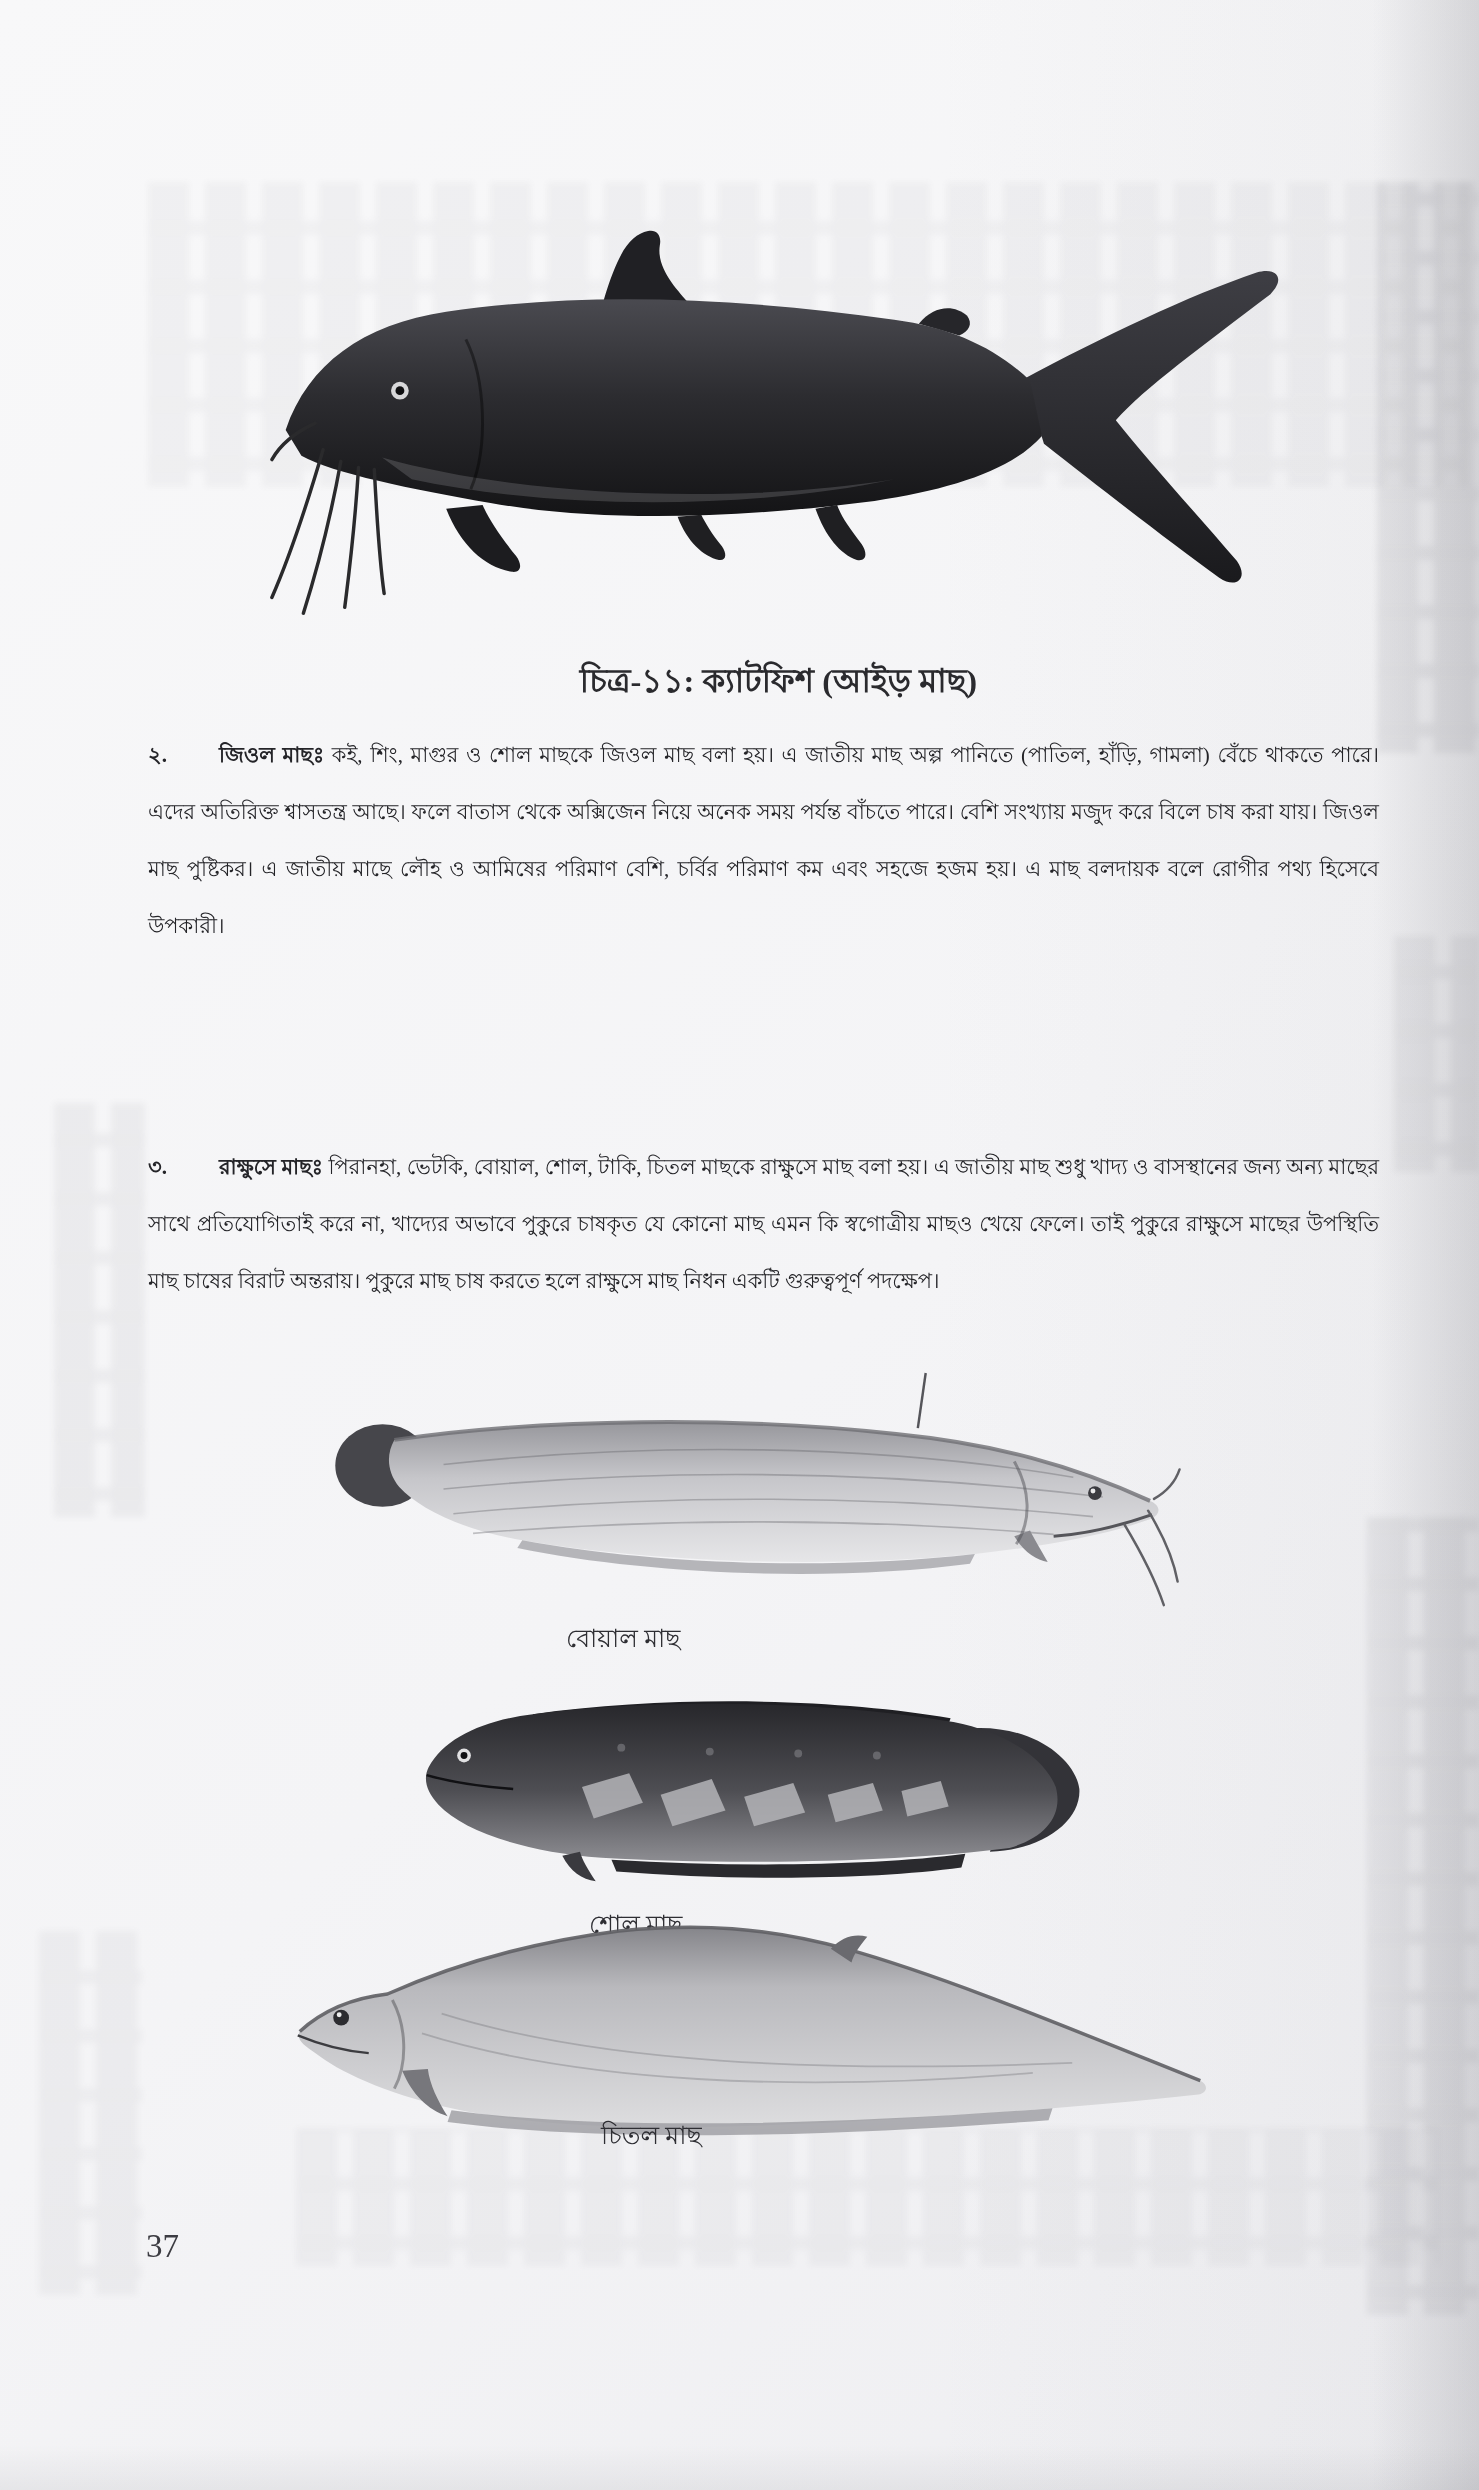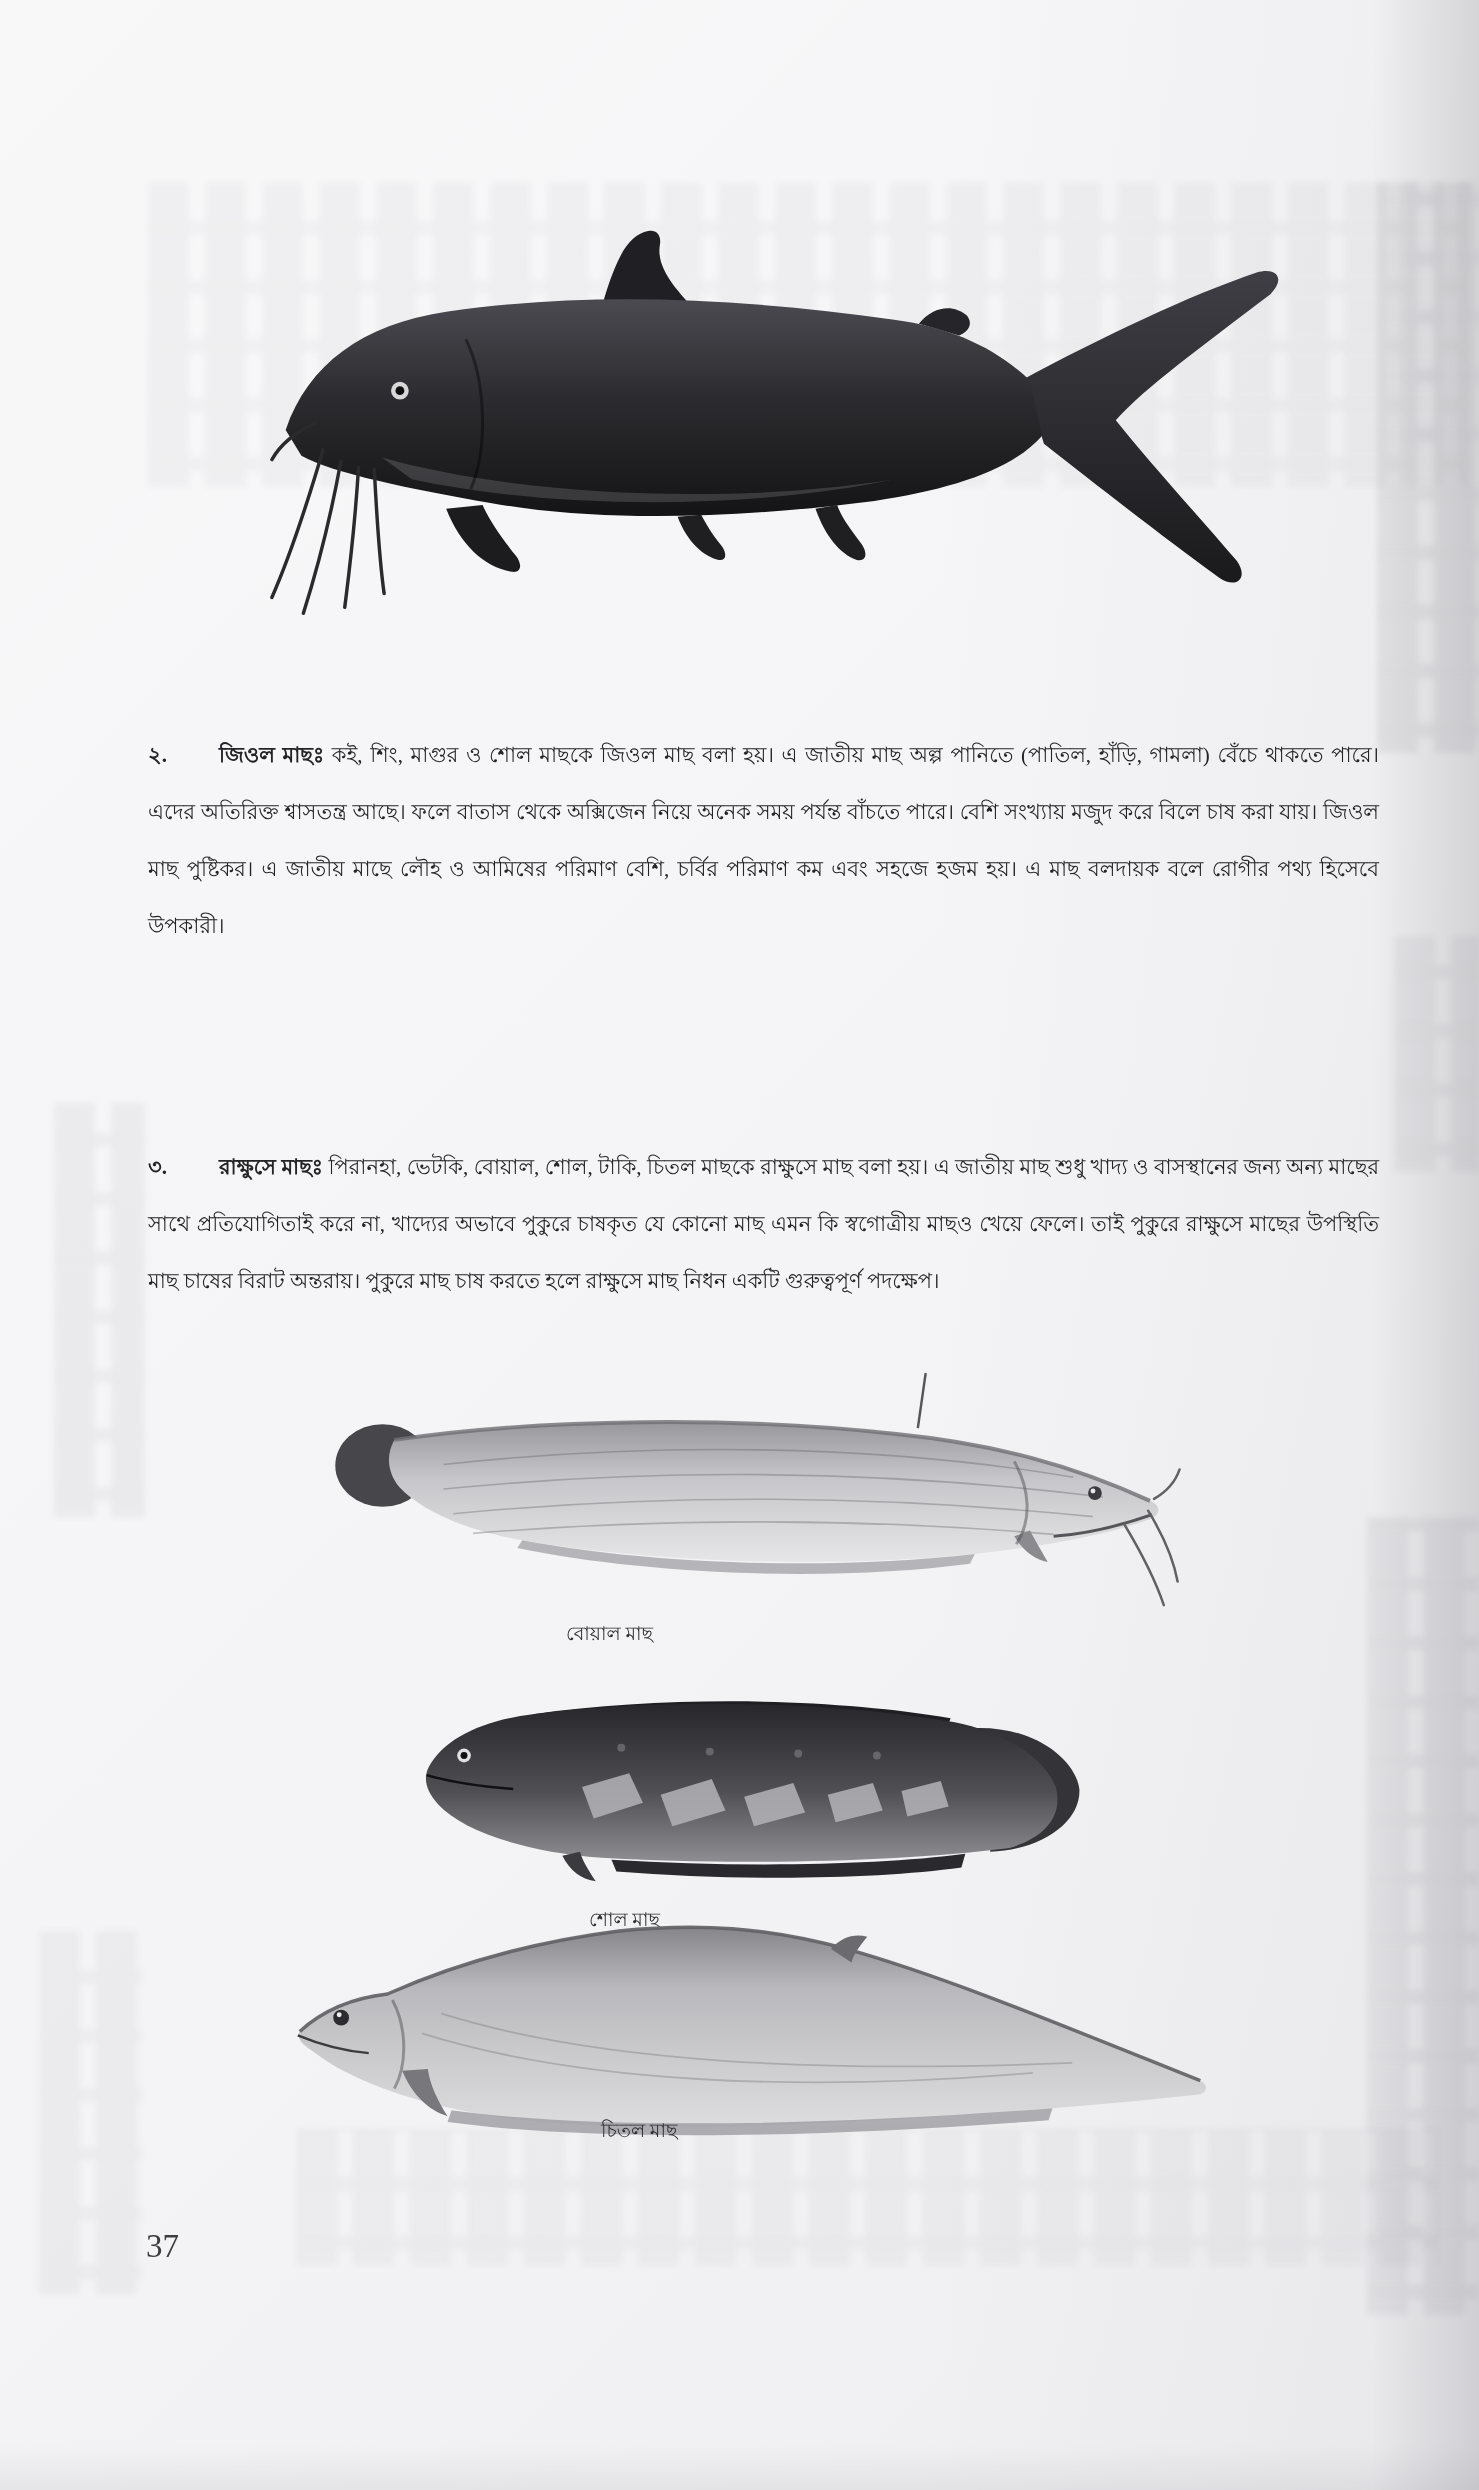--- a/index.html
+++ b/index.html
@@ -28,21 +28,21 @@
     font-size:31.5px;font-weight:500;color:#38383d;letter-spacing:1px;}
   .caption{position:absolute;font-size:32.5px;font-weight:600;color:#2a2a2e;text-align:center;}
   .caption-1{left:148px;right:71px;top:656px;}
   .caption-2{left:148px;right:110px;top:2183px;}
   .para{position:absolute;left:148px;width:1231px;
     font-size:21px;line-height:57px;text-align:justify;color:#242428;}
   .para-2{top:727px;}
   .para-3{top:1139px;}
   .pnum{display:inline-block;width:71px;font-weight:bold;}
   .phead{font-weight:bold;}
-  .fish-label{position:absolute;font-size:19px;color:#2e2e33;}
+  .fish-label{position:absolute;font-size:25px;color:#2e2e33;}
   .label-boal{left:566px;top:1619px;}
   .label-shol{left:589px;top:1905px;}
   .label-chitol{left:557px;top:2116px;margin-left:44px;}
   .page-number{position:absolute;left:146px;top:2228px;font-size:33px;color:#3c3c42;}
   .fig{position:absolute;}
   .fig-catfish{left:264px;top:221px;}
   .fig-boal{left:325px;top:1371px;}
   .fig-shol{left:414px;top:1669px;}
   .fig-chitol{left:284px;top:1915px;}
 </style>
@@ -100,20 +100,21 @@
         <path d="M96 250 C92 315,86 360,82 392"></path>
         <path d="M112 252 C115 310,118 350,122 378"></path>
         <path d="M52 205 C30 215,16 228,8 242"></path>
       </g>
 
       <circle cx="138" cy="172" r="9" fill="#d8d8da"></circle>
       <circle cx="138" cy="172" r="4.5" fill="#0f0f11"></circle>
     </svg>
   </div>
 
+  <div class="caption caption-1">চিত্র-১১: ক্যাটফিশ (আইড় মাছ)</div>
 
   <div class="para para-2">
     <span class="pnum">২.</span><span class="phead">জিওল মাছঃ</span>
     <span class="pbody">কই, শিং, মাগুর ও শোল মাছকে জিওল মাছ বলা হয়। এ জাতীয় মাছ অল্প পানিতে (পাতিল, হাঁড়ি, গামলা) বেঁচে থাকতে পারে। এদের অতিরিক্ত শ্বাসতন্ত্র আছে। ফলে বাতাস থেকে অক্সিজেন নিয়ে অনেক সময় পর্যন্ত বাঁচতে পারে। বেশি সংখ্যায় মজুদ করে বিলে চাষ করা যায়। জিওল মাছ পুষ্টিকর। এ জাতীয় মাছে লৌহ ও আমিষের পরিমাণ বেশি, চর্বির পরিমাণ কম এবং সহজে হজম হয়। এ মাছ বলদায়ক বলে রোগীর পথ্য হিসেবে উপকারী।</span>
   </div>
 
   <div class="para para-3">
     <span class="pnum">৩.</span><span class="phead">রাক্ষুসে মাছঃ</span>
     <span class="pbody">পিরানহা, ভেটকি, বোয়াল, শোল, টাকি, চিতল মাছকে রাক্ষুসে মাছ বলা হয়। এ জাতীয় মাছ শুধু খাদ্য ও বাসস্থানের জন্য অন্য মাছের সাথে প্রতিযোগিতাই করে না, খাদ্যের অভাবে পুকুরে চাষকৃত যে কোনো মাছ এমন কি স্বগোত্রীয় মাছও খেয়ে ফেলে। তাই পুকুরে রাক্ষুসে মাছের উপস্থিতি মাছ চাষের বিরাট অন্তরায়। পুকুরে মাছ চাষ করতে হলে রাক্ষুসে মাছ নিধন একটি গুরুত্বপূর্ণ পদক্ষেপ।</span>
   </div>

